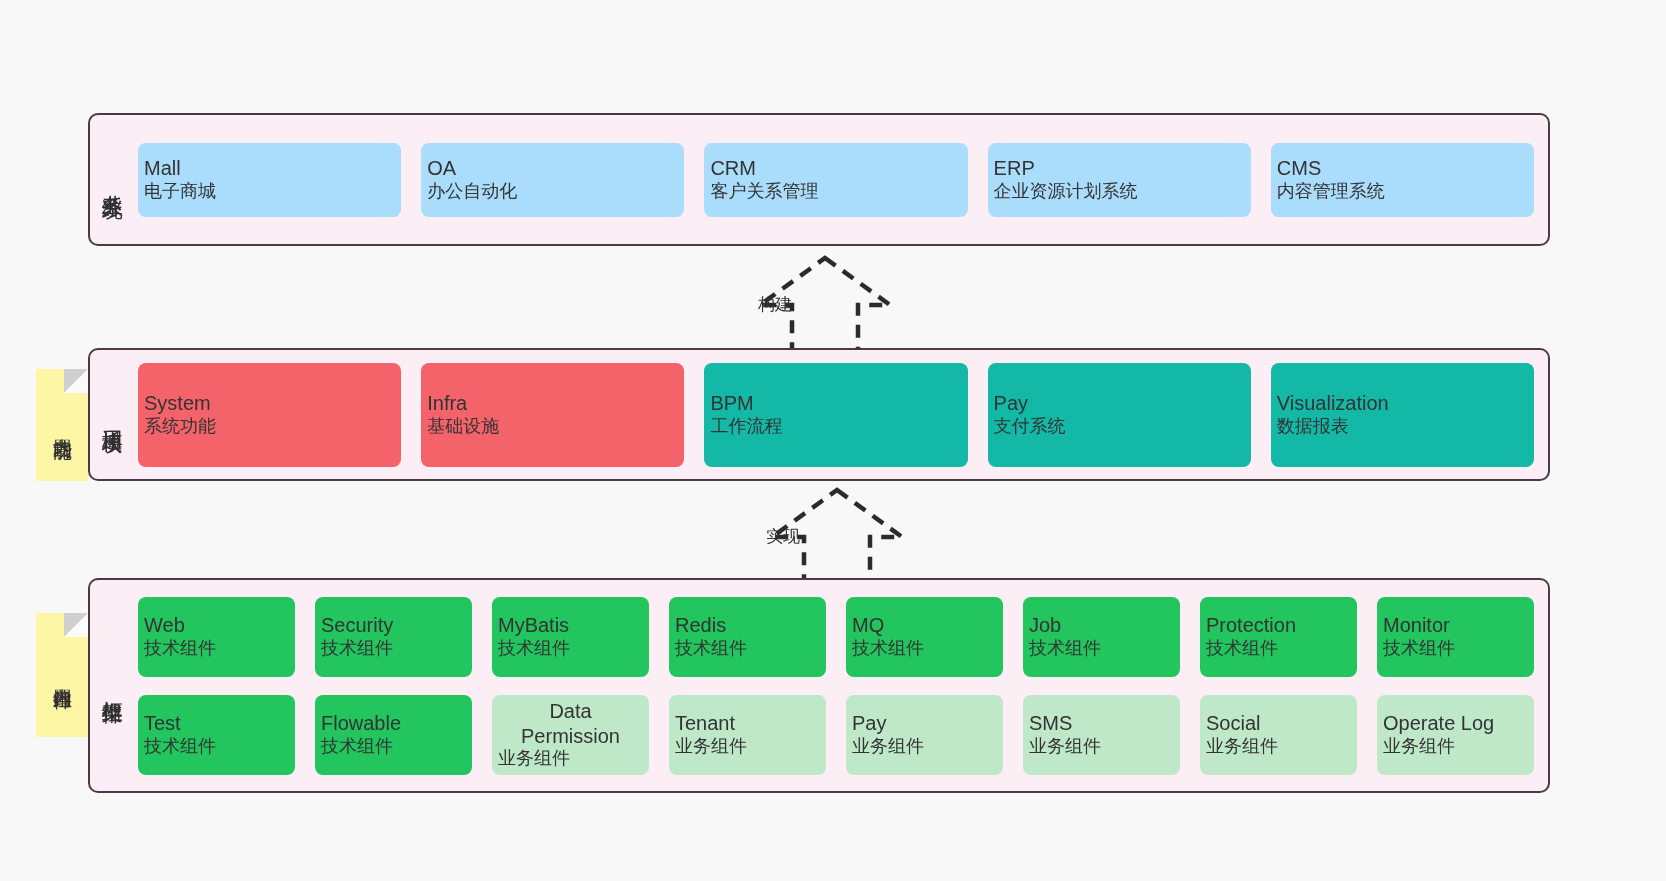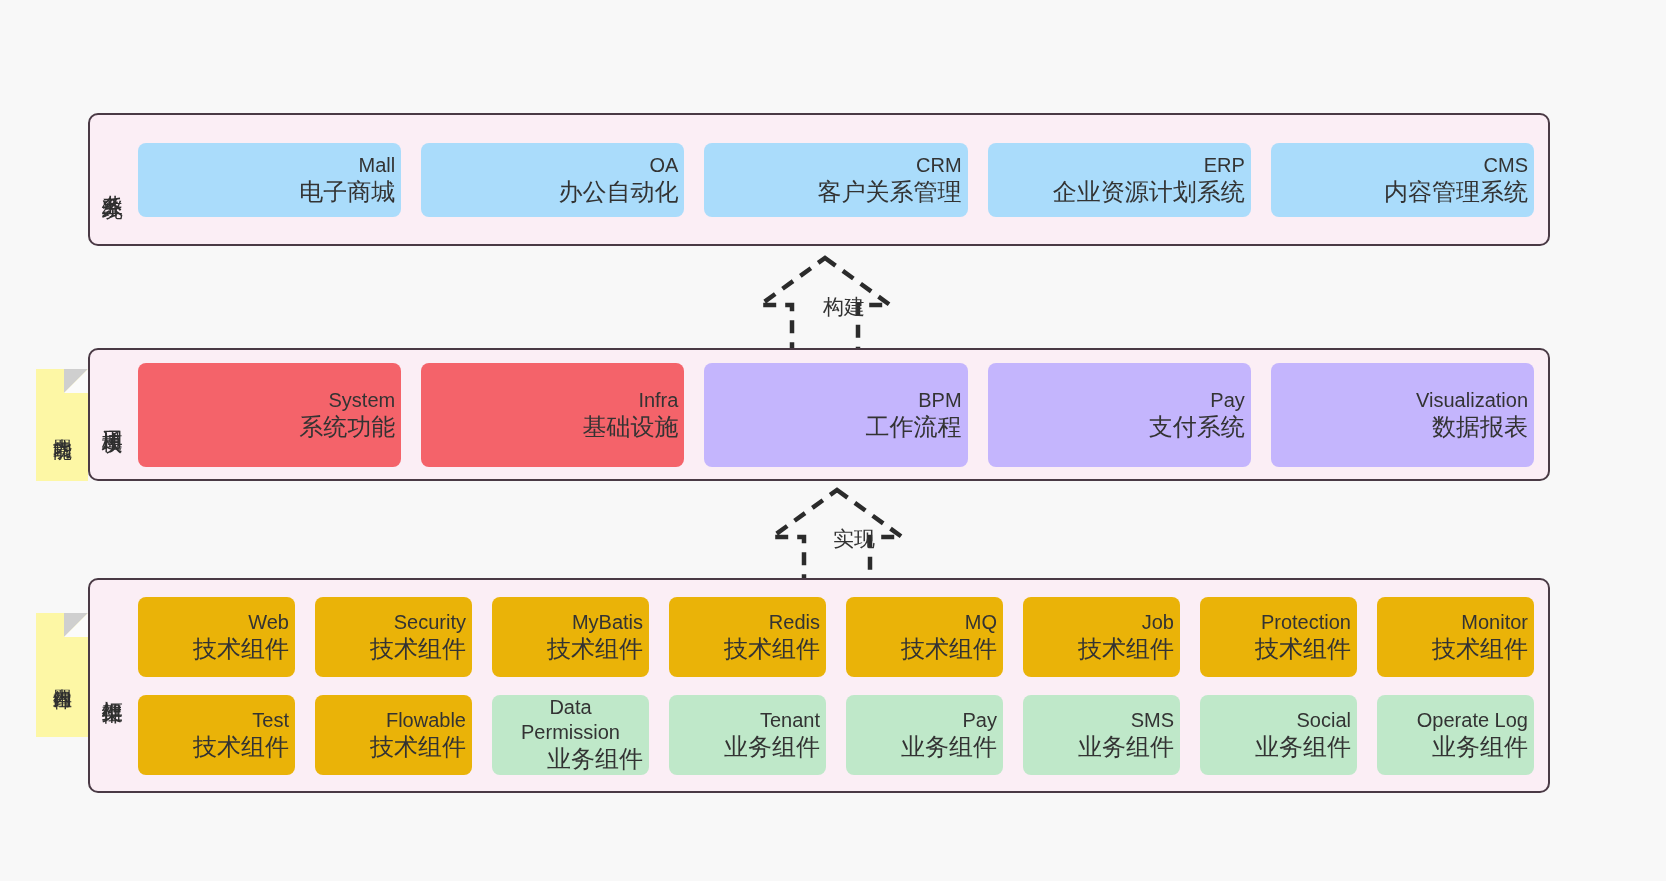--- a/index.html
+++ b/index.html
@@ -55,35 +55,35 @@
   .row {
     display: flex;
     gap: 20px;
   }
   .cell {
     flex: 1 1 0;
     box-sizing: border-box;
     border-radius: 8px;
     display: flex;
     flex-direction: column;
-    align-items: flex-end;
+    align-items: flex-start;
     justify-content: center;
     text-align: center;
     line-height: 1.22;
     color: #333;
     padding: 4px 6px;
   }
   .cell .en { font-size: 20px; }
-  .cell .cn { font-size: 24px; }
+  .cell .cn { font-size: 18px; }
 
   
   .c-blue        { background: #aadcfb; }
   .c-red         { background: #f4636a; }
-  .c-pink        { background: #c4b5fd; }
-  .c-green       { background: #eab308; }
+  .c-pink        { background: #14b8a6; }
+  .c-green       { background: #22c55e; }
   .c-greenlight  { background: #bfe8c9; }
 
   
   #layer-business { left: 88px;  top: 113px; width: 1462px; height: 133px; }
   #layer-business .cell { height: 74px; }
 
   #layer-modules  { left: 88px;  top: 348px; width: 1462px; height: 133px; }
   #layer-modules .cell { height: 104px; }
 
   #layer-framework{ left: 88px;  top: 578px; width: 1462px; height: 215px; }
@@ -135,22 +135,22 @@
     width: 190px;
     height: 100px;
   }
   #arrow-build  { left: 740px; top: 253px; }
   #arrow-impl   { left: 752px; top: 485px; }
   .arrow-wrap svg { display: block; overflow: visible; }
   .arrow-label {
     position: absolute;
     left: 0; right: 0;
     top: 40px;
-    text-align: center;
-    font-size: 21px;
+    text-align: left;
+    font-size: 17px;
     color: #333;
     pointer-events: none;
   }
   #arrow-build .arrow-label { left: 18px; }
   #arrow-impl  .arrow-label { left: 14px; }
 </style>
 </head>
 <body>
 
 <div class="canvas">

